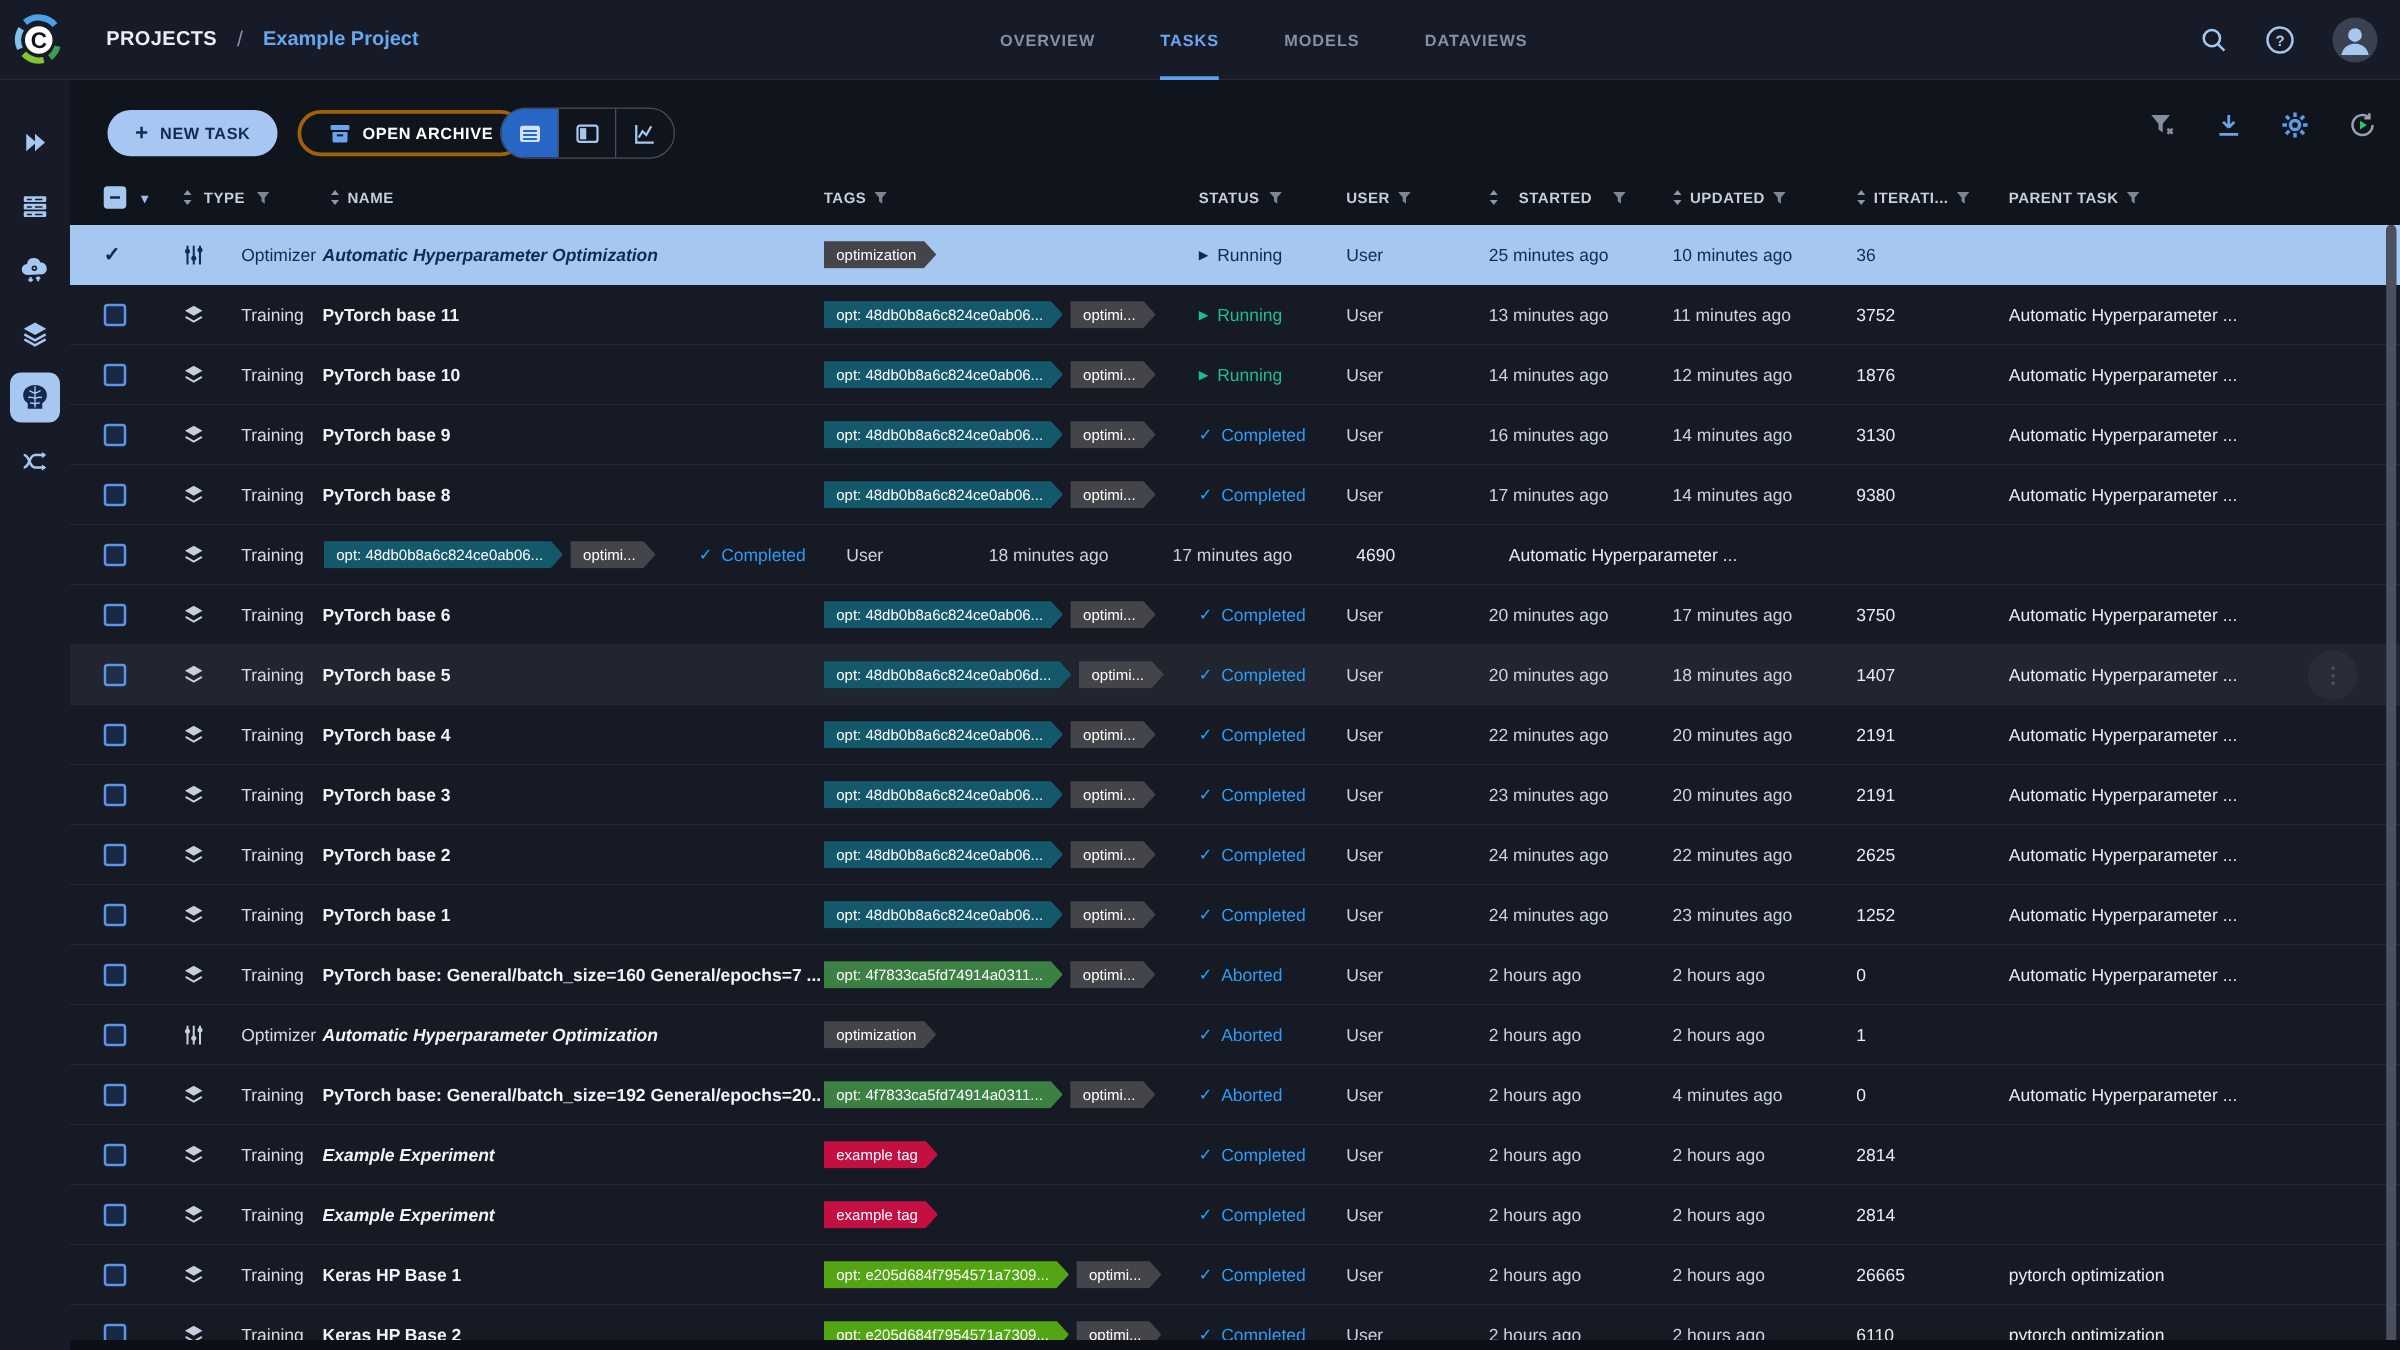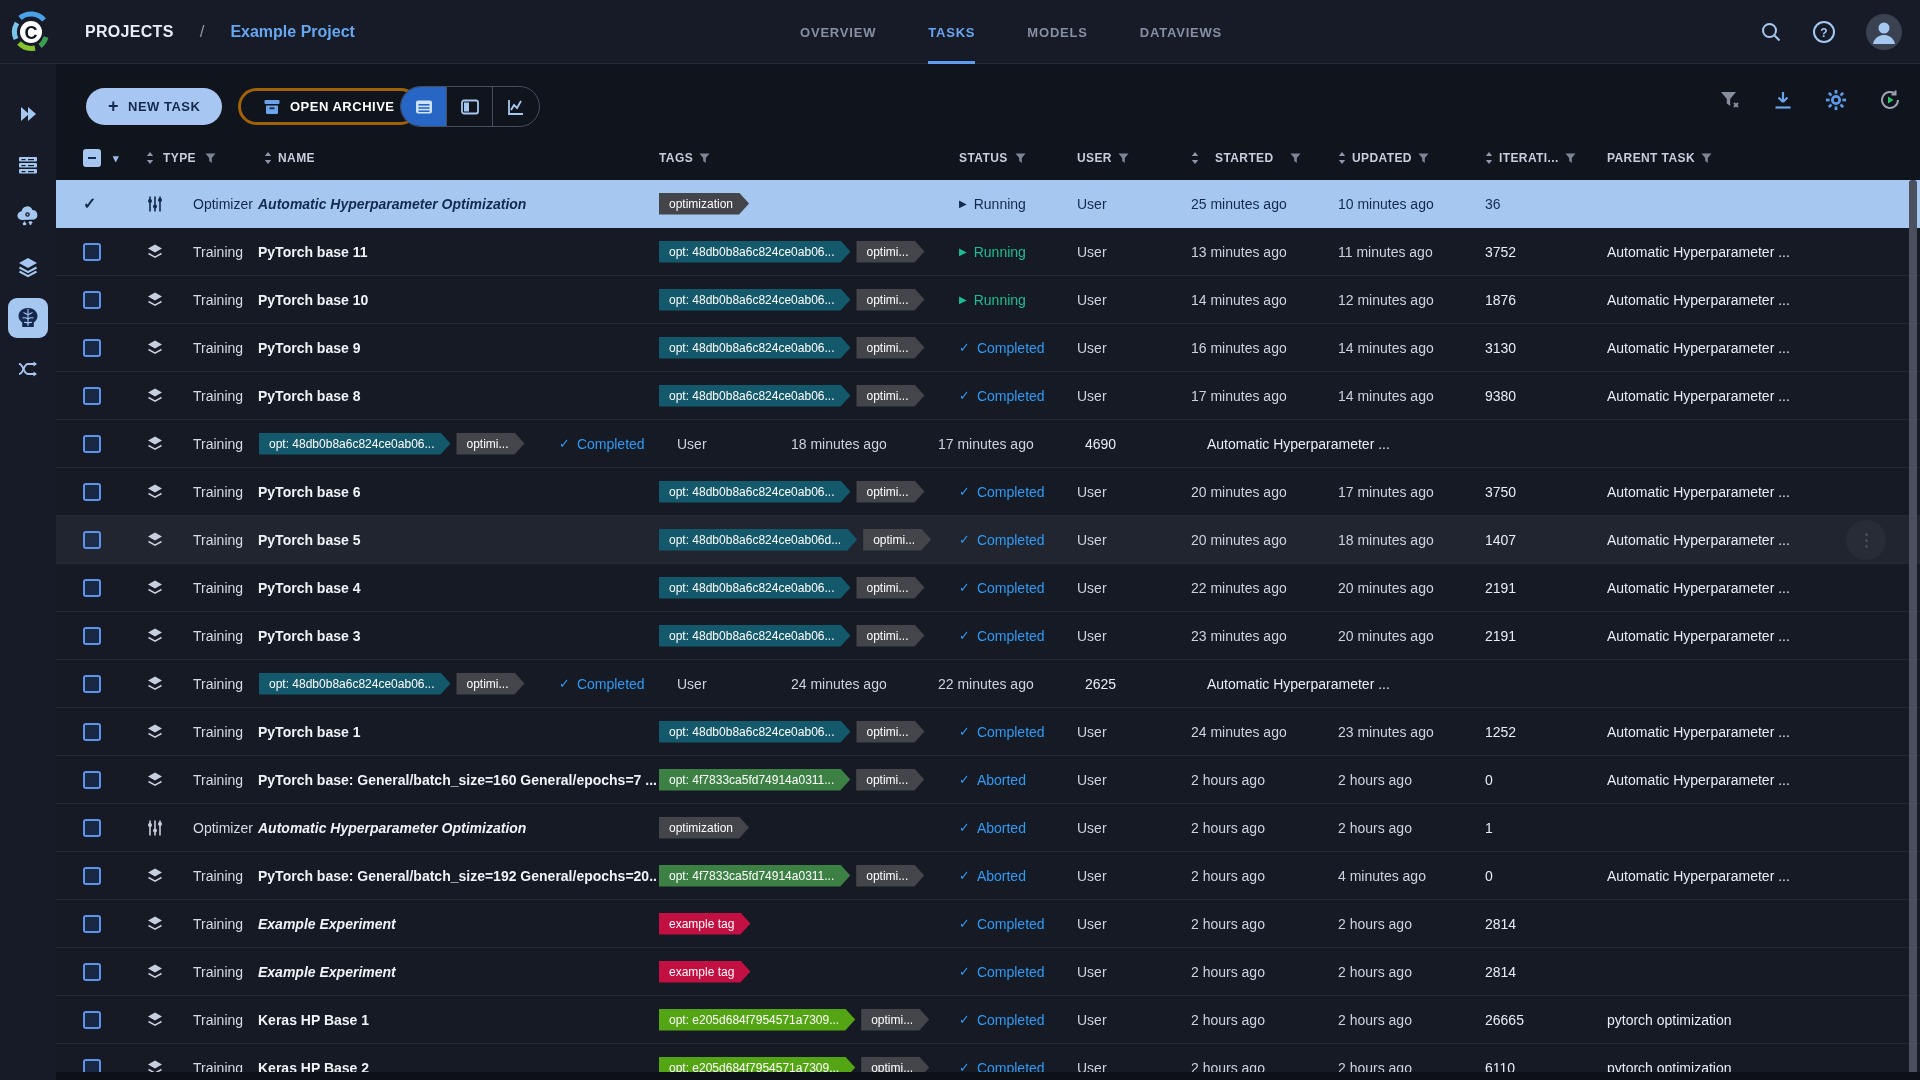--- a/index.html
+++ b/index.html
@@ -4,21 +4,21 @@
 <style>
   * { margin:0; padding:0; box-sizing:border-box; }
   html,body { width:1920px; height:1080px; overflow:hidden; background:#10141d;
     font-family:"Liberation Sans", sans-serif; }
 
   
   .topbar { position:absolute; top:0; left:0; width:1920px; height:64px;
     background:#161b27; border-bottom:1px solid #242a37; z-index:30; }
   .logo { position:absolute; left:10px; top:11px; width:42px; height:42px; }
   .breadcrumb { position:absolute; left:85px; top:0; height:64px; display:flex;
-    align-items:center; gap:26px; font-size:16px; }
+    align-items:center; gap:16px; font-size:16px; }
   .bc-root { color:#e9edf5; font-weight:bold; letter-spacing:.3px; }
   .bc-sep  { color:#8a92a4; font-size:17px; }
   .bc-cur  { color:#66a7f0; font-weight:bold; }
   .tabs { position:absolute; left:800px; top:0; height:64px; display:flex; gap:52px; }
   .tab { height:64px; display:flex; align-items:center; font-size:13px; font-weight:bold;
     letter-spacing:.8px; color:#868f a3; color:#868fa3; cursor:pointer; border-bottom:3px solid transparent; padding-top:3px;}
   .tab.active { color:#6ba6f2; border-bottom-color:#5d9df0; }
   .top-icons { position:absolute; right:18px; top:0; height:64px; display:flex;
     align-items:center; gap:30px; }
   .icon-btn { display:flex; align-items:center; justify-content:center; cursor:pointer; }
@@ -831,20 +831,23 @@
         </div>
         <div class="cell col-type">
           <span>
             <svg width="18" height="18" viewBox="0 0 18 18">
               <path d="M9 1.5l7 4-7 4-7-4z" fill="#c7cede"></path>
               <path d="M2.5 10.5L9 14.2l6.5-3.7" fill="none" stroke="#c7cede" stroke-width="1.6"></path>
             </svg>
           </span>
           <span class="type-label">Training</span>
         </div>
+        <div class="cell col-name">
+          <span class="name">PyTorch base 2</span>
+        </div>
         <div class="cell col-tags">
           <span class="tag tag-teal">opt: 48db0b8a6c824ce0ab06...</span>
           <span class="tag tag-gray">optimi...</span>
         </div>
         <div class="cell col-status st-completed">
           <span class="status-icon">✓</span>
           <span class="status-label">Completed</span>
         </div>
         <div class="cell col-user">
           <span class="dim">User</span>

